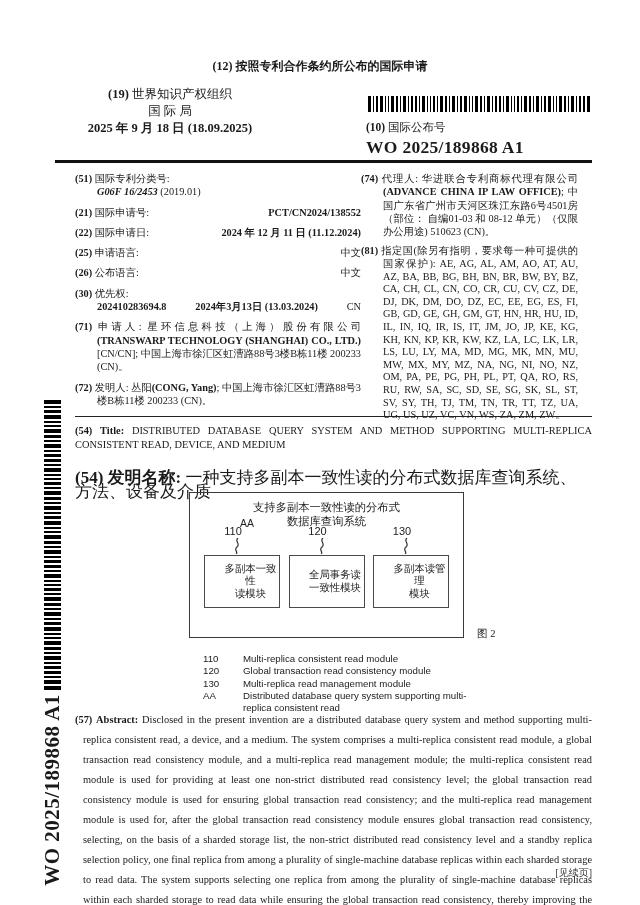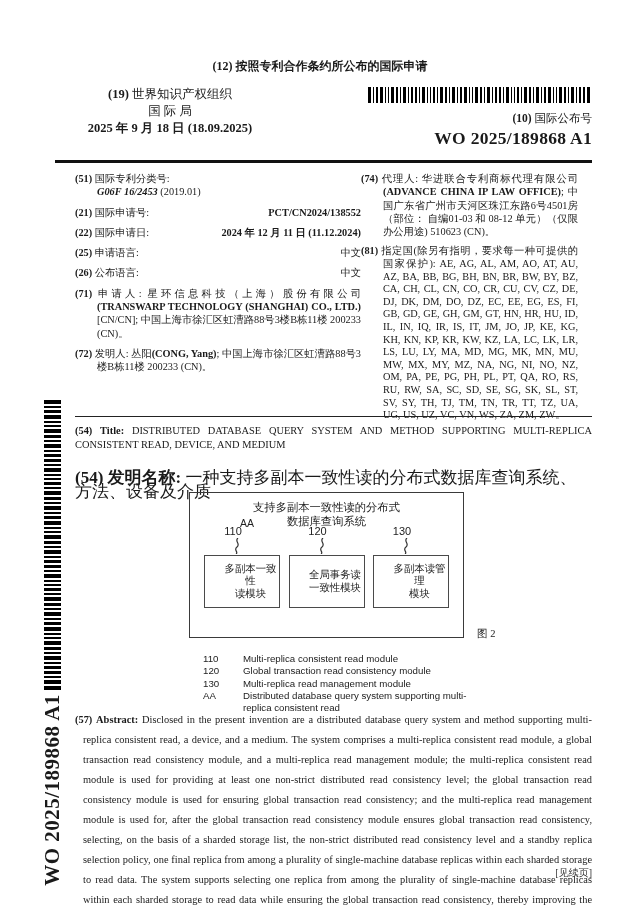--- a/index.html
+++ b/index.html
@@ -14,21 +14,21 @@
   .doc-type { position:absolute; top:58px; left:0; width:100%; text-align:center;
     font-size:12px; font-weight:bold; }
   .hdr-left { position:absolute; top:86px; left:72px; width:196px; text-align:center;
     font-size:12.5px; line-height:17px; }
   .hdr-left .bold { font-weight:bold; }
   .hdr-logo { position:absolute; top:84px; left:258px; width:92px; text-align:center; }
   .logo-swirl { display:block; margin:0 auto; }
   .logo-text { font-family:"Liberation Sans", sans-serif; font-weight:bold;
     font-size:13px; letter-spacing:1.5px; margin-top:2px; color:#111; }
   .logo-text .sep { font-weight:normal; color:#777; padding:0 3px; }
-  .hdr-right { position:absolute; top:87px; left:366px; width:226px; text-align:right; }
+  .hdr-right { position:absolute; top:96px; left:366px; width:226px; text-align:left; }
   .barcode-top { display:block; margin:0 auto 8px auto; }
   .pub-num-label { font-size:11.5px; }
   .pub-num-label b { font-weight:bold; }
   .pub-num-value { font-size:17.5px; font-weight:bold; margin-top:2px; letter-spacing:0.3px; }
   .rule-thick { position:absolute; left:55px; top:160px; width:537px; height:2.5px; background:#111; }
   
   .biblio { position:absolute; left:75px; top:172px; width:517px; display:flex; 
     font-size:10.3px; line-height:13.3px; }
   .col-l { width:286px; }
   .col-r { width:217px; }
@@ -184,20 +184,28 @@
         <span class="val-b">2024 年 12 月 11 日 (11.12.2024)</span>
       </div>
       <div class="entry row">
         <span><span class="num">(25)</span> <span>申请语言:</span></span>
         <span>中文</span>
       </div>
       <div class="entry row">
         <span><span class="num">(26)</span> <span>公布语言:</span></span>
         <span>中文</span>
       </div>
+      <div class="entry">
+        <div><span class="num">(30)</span> <span>优先权:</span></div>
+        <div class="prio-row">
+            <span class="val-b">202410283694.8</span>
+            <span class="val-b">2024年3月13日 (13.03.2024)</span>
+            <span>CN</span>
+          </div>
+      </div>
       <div class="entry hang">
         <span class="num">(71)</span> <span>申请人:</span> <span>星环信息科技（上海）股份有限公司</span> <span class="en-b">(TRANSWARP TECHNOLOGY (SHANGHAI) CO., LTD.)</span> <span>[CN/CN]; 中国上海市徐汇区虹漕路88号3楼B栋11楼 200233 (CN)。</span>
       </div>
       <div class="entry hang">
         <span class="num">(72)</span> <span>发明人:</span> <span>丛阳</span><span class="en-b">(CONG, Yang)</span><span>; 中国上海市徐汇区虹漕路88号3楼B栋11楼 200233 (CN)。</span>
       </div>
     </div>
     <div class="col-r">
       <div class="entry hang">
         <span class="num">(74)</span> <span>代理人:</span> <span>华进联合专利商标代理有限公司</span> <span class="en-b">(ADVANCE CHINA IP LAW OFFICE)</span><span>; 中国广东省广州市天河区珠江东路6号4501房（部位： 自编01-03 和 08-12 单元）（仅限办公用途) 510623 (CN)。</span>

